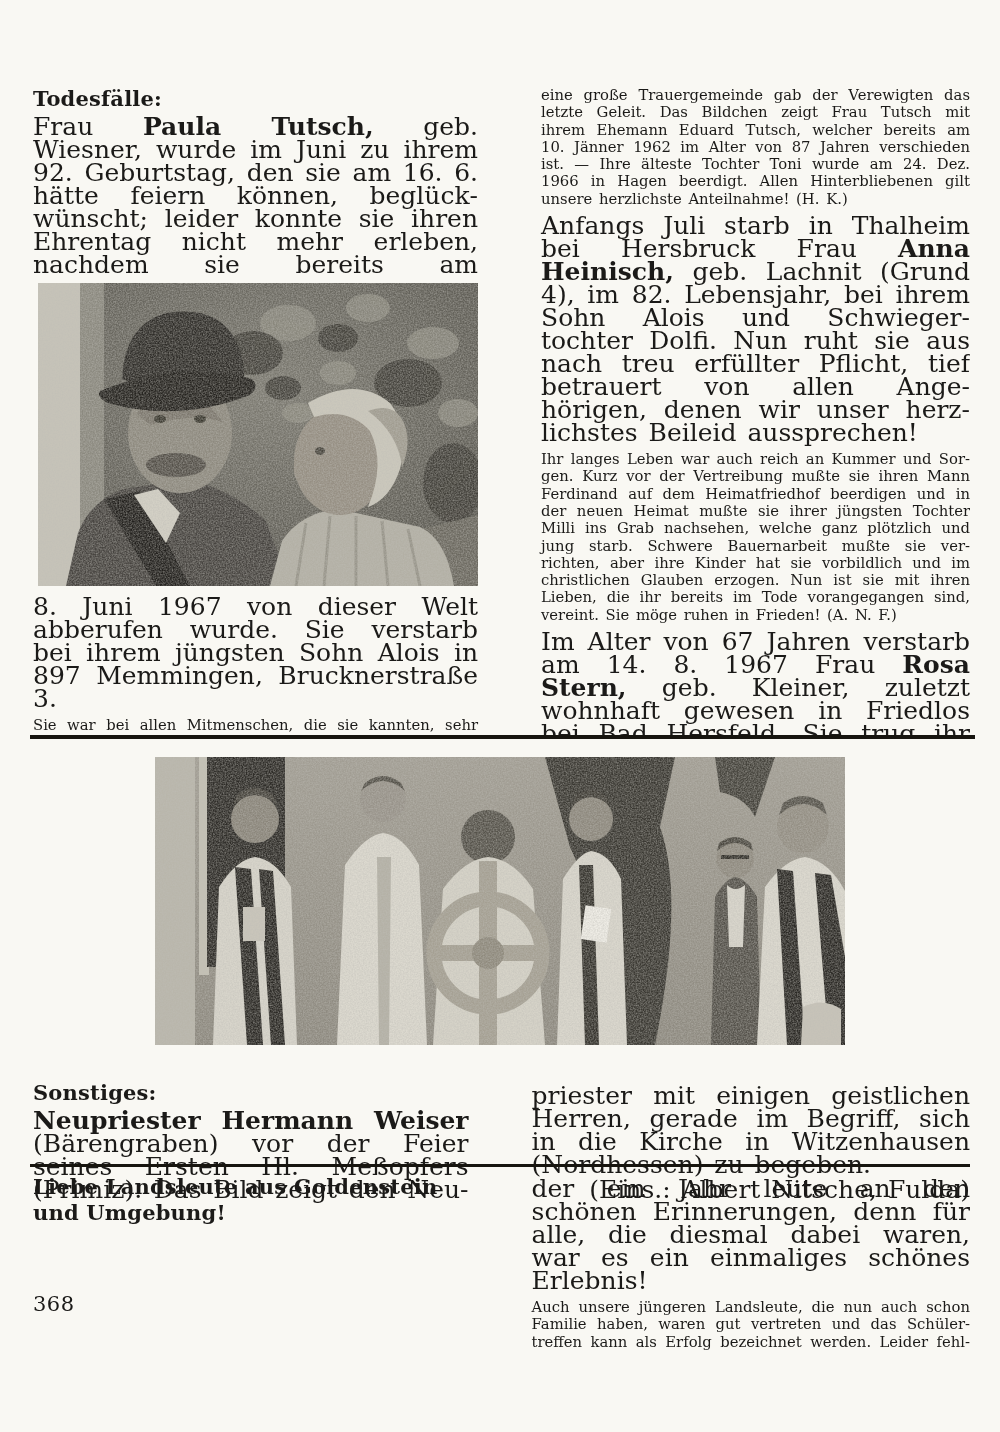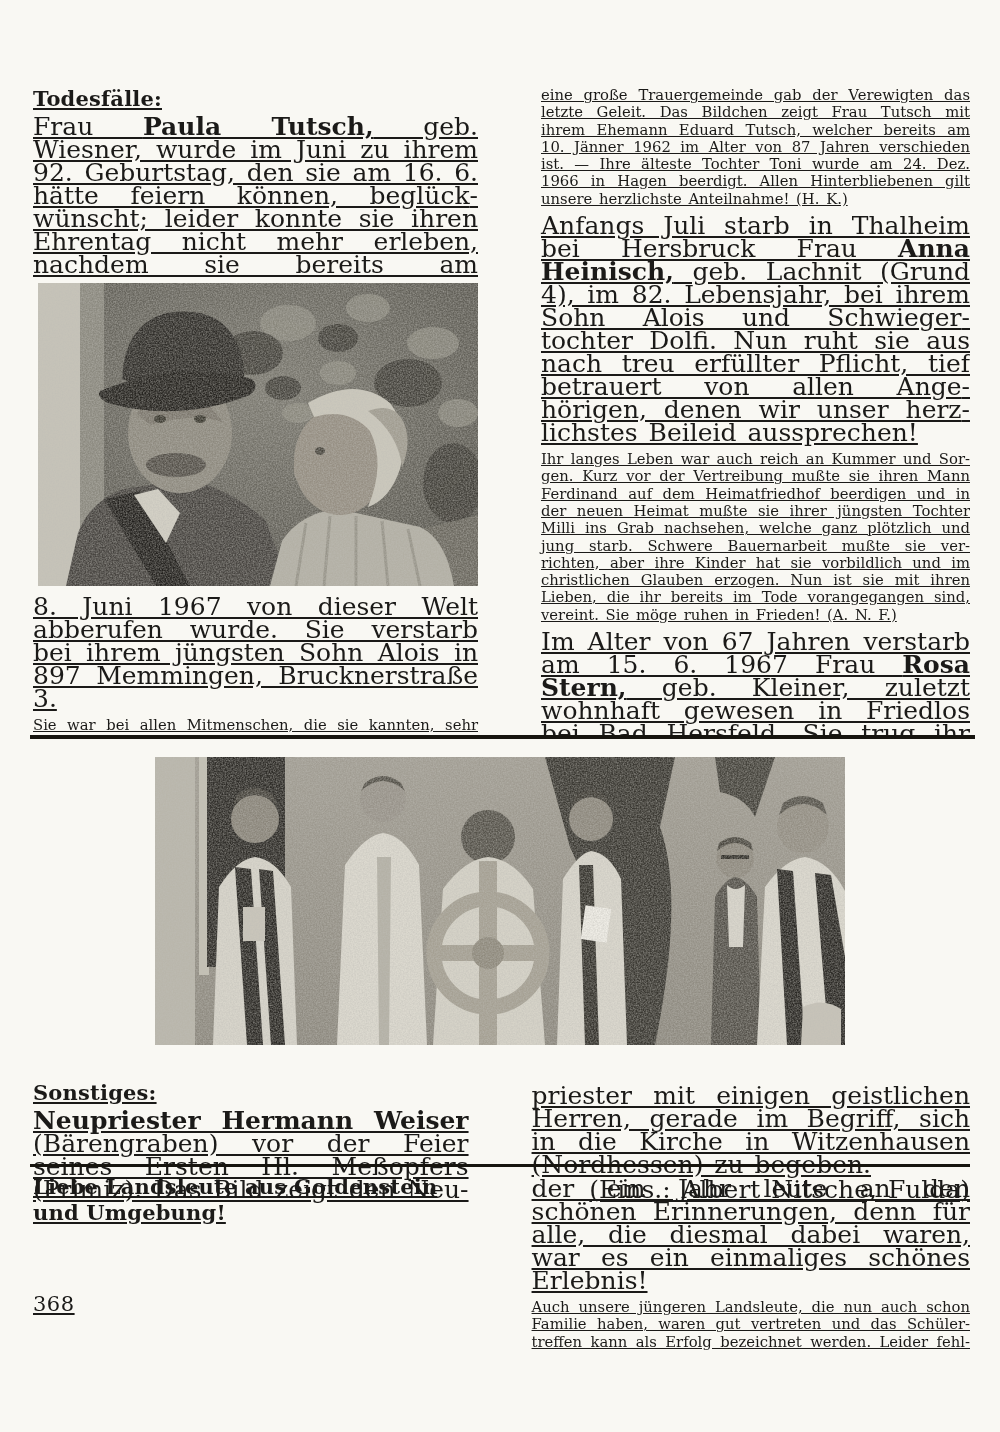--- a/index.html
+++ b/index.html
@@ -3,21 +3,21 @@
 <meta charset="utf-8">
 <style>
   * { margin:0; padding:0; box-sizing:border-box; }
   html,body { background:#e8e6e0; }
   .page {
     position:relative; width:1000px; height:1432px;
     background:#f9f8f3; color:#1b1a18; overflow:hidden;
     font-family:"DejaVu Serif", "Liberation Serif", serif;
     margin:0 auto;
   }
-  .abs { position:absolute;text-decoration:underline; }
+  .abs { position:absolute; }
   .cols { display:flex; gap:34px; }
   .col-l { width:450px; }
   .col-r { width:453px;margin-left:29px; }
   h2.head { font-size:21px; line-height:26px; font-weight:bold; margin:0 0 3px 0; letter-spacing:.2px; }
   .big   { font-size:25px;   line-height:23px;   text-align:justify; word-spacing:3px;  margin:0 0 6px 0; hyphens:manual; }
   .small { font-size:14.8px; line-height:17.3px; text-align:justify; word-spacing:2px;  margin:0; hyphens:manual; }
   .cont  { text-align-last:justify; }
   .credit{ text-align:right; margin-top:2px; }
   .rule  { position:absolute; left:30px; width:945px; height:3.5px; background:#17150f; }
   .rule2 { height:3px; width:940px; }
@@ -108,21 +108,21 @@
         </figure>
 
         <p class="big">8. Juni 1967 von dieser Welt abberufen wurde. Sie verstarb bei ihrem jüngsten Sohn Alois in 897 Memmingen, Bruckner­straße 3.</p>
         <p class="small cont">Sie war bei allen Mitmenschen, die sie kannten, sehr beliebt und bekannt. Mit ihr haben wir die zweit­älteste Lands­männin von Goldenstein verloren. Bei ihrem Begräbnis am 12. Juni 1967 kam ihre Beliebt­heit bei der Bevölkerung so recht zum Ausdruck, denn</p>
       </div>
 
       <div class="col-r">
         <p class="small" style="margin-bottom:7px">eine große Trauer­gemeinde gab der Verewigten das letzte Geleit. Das Bildchen zeigt Frau Tutsch mit ihrem Ehemann Eduard Tutsch, welcher bereits am 10. Jän­ner 1962 im Alter von 87 Jahren verschieden ist. — Ihre älteste Tochter Toni wurde am 24. Dez. 1966 in Hagen beerdigt. Allen Hinter­bliebenen gilt unsere herzlichste Anteil­nahme! (H. K.)</p>
         <p class="big"><span>Anfangs Juli starb in Thalheim bei Hers­bruck Frau </span><b>Anna Heinisch,</b><span> geb. Lachnit (Grund 4), im 82. Lebens­jahr, bei ihrem Sohn Alois und Schwieger­tochter Dolfi. Nun ruht sie aus nach treu erfüllter Pflicht, tief betrauert von allen Ange­hörigen, denen wir unser herz­lichstes Beileid aus­sprechen!</span></p>
         <p class="small" style="margin-bottom:7px">Ihr langes Leben war auch reich an Kummer und Sor­gen. Kurz vor der Vertreibung mußte sie ihren Mann Ferdinand auf dem Heimat­friedhof beerdigen und in der neuen Heimat mußte sie ihrer jüngsten Tochter Milli ins Grab nach­sehen, welche ganz plötzlich und jung starb. Schwere Bauern­arbeit mußte sie ver­richten, aber ihre Kinder hat sie vorbildlich und im christ­lichen Glauben erzogen. Nun ist sie mit ihren Lieben, die ihr bereits im Tode voran­gegangen sind, vereint. Sie möge ruhen in Frieden! (A. N. F.)</p>
-        <p class="big"><span>Im Alter von 67 Jahren verstarb am 15. 6. 1967 Frau </span><b>Rosa Stern,</b><span> geb. Kleiner, zuletzt wohnhaft gewesen in Friedlos bei Bad Hersfeld. Sie trug ihr schweres Leiden mit großer Geduld. Dem trauernden Gatten Willi und allen Ange­hörigen gilt unsere auf­richtigste Anteil­nahme. (A. N. F.)</span></p>
+        <p class="big"><span>Im Alter von 67 Jahren verstarb am 14. 8. 1967 Frau </span><b>Rosa Stern,</b><span> geb. Kleiner, zuletzt wohnhaft gewesen in Friedlos bei Bad Hersfeld. Sie trug ihr schweres Leiden mit großer Geduld. Dem trauernden Gatten Willi und allen Ange­hörigen gilt unsere auf­richtigste Anteil­nahme. (A. N. F.)</span></p>
       </div>
     </div>
   </section>
 
   <div class="rule" style="top:735px"></div>
 
   <figure class="abs photo2" style="left:155px; top:757px;">
     <svg width="690" height="288" viewBox="0 0 690 288">
       <rect width="690" height="288" fill="url(#wall)"></rect>
       <rect x="0" y="0" width="40" height="288" fill="#b9b6ab"></rect>

